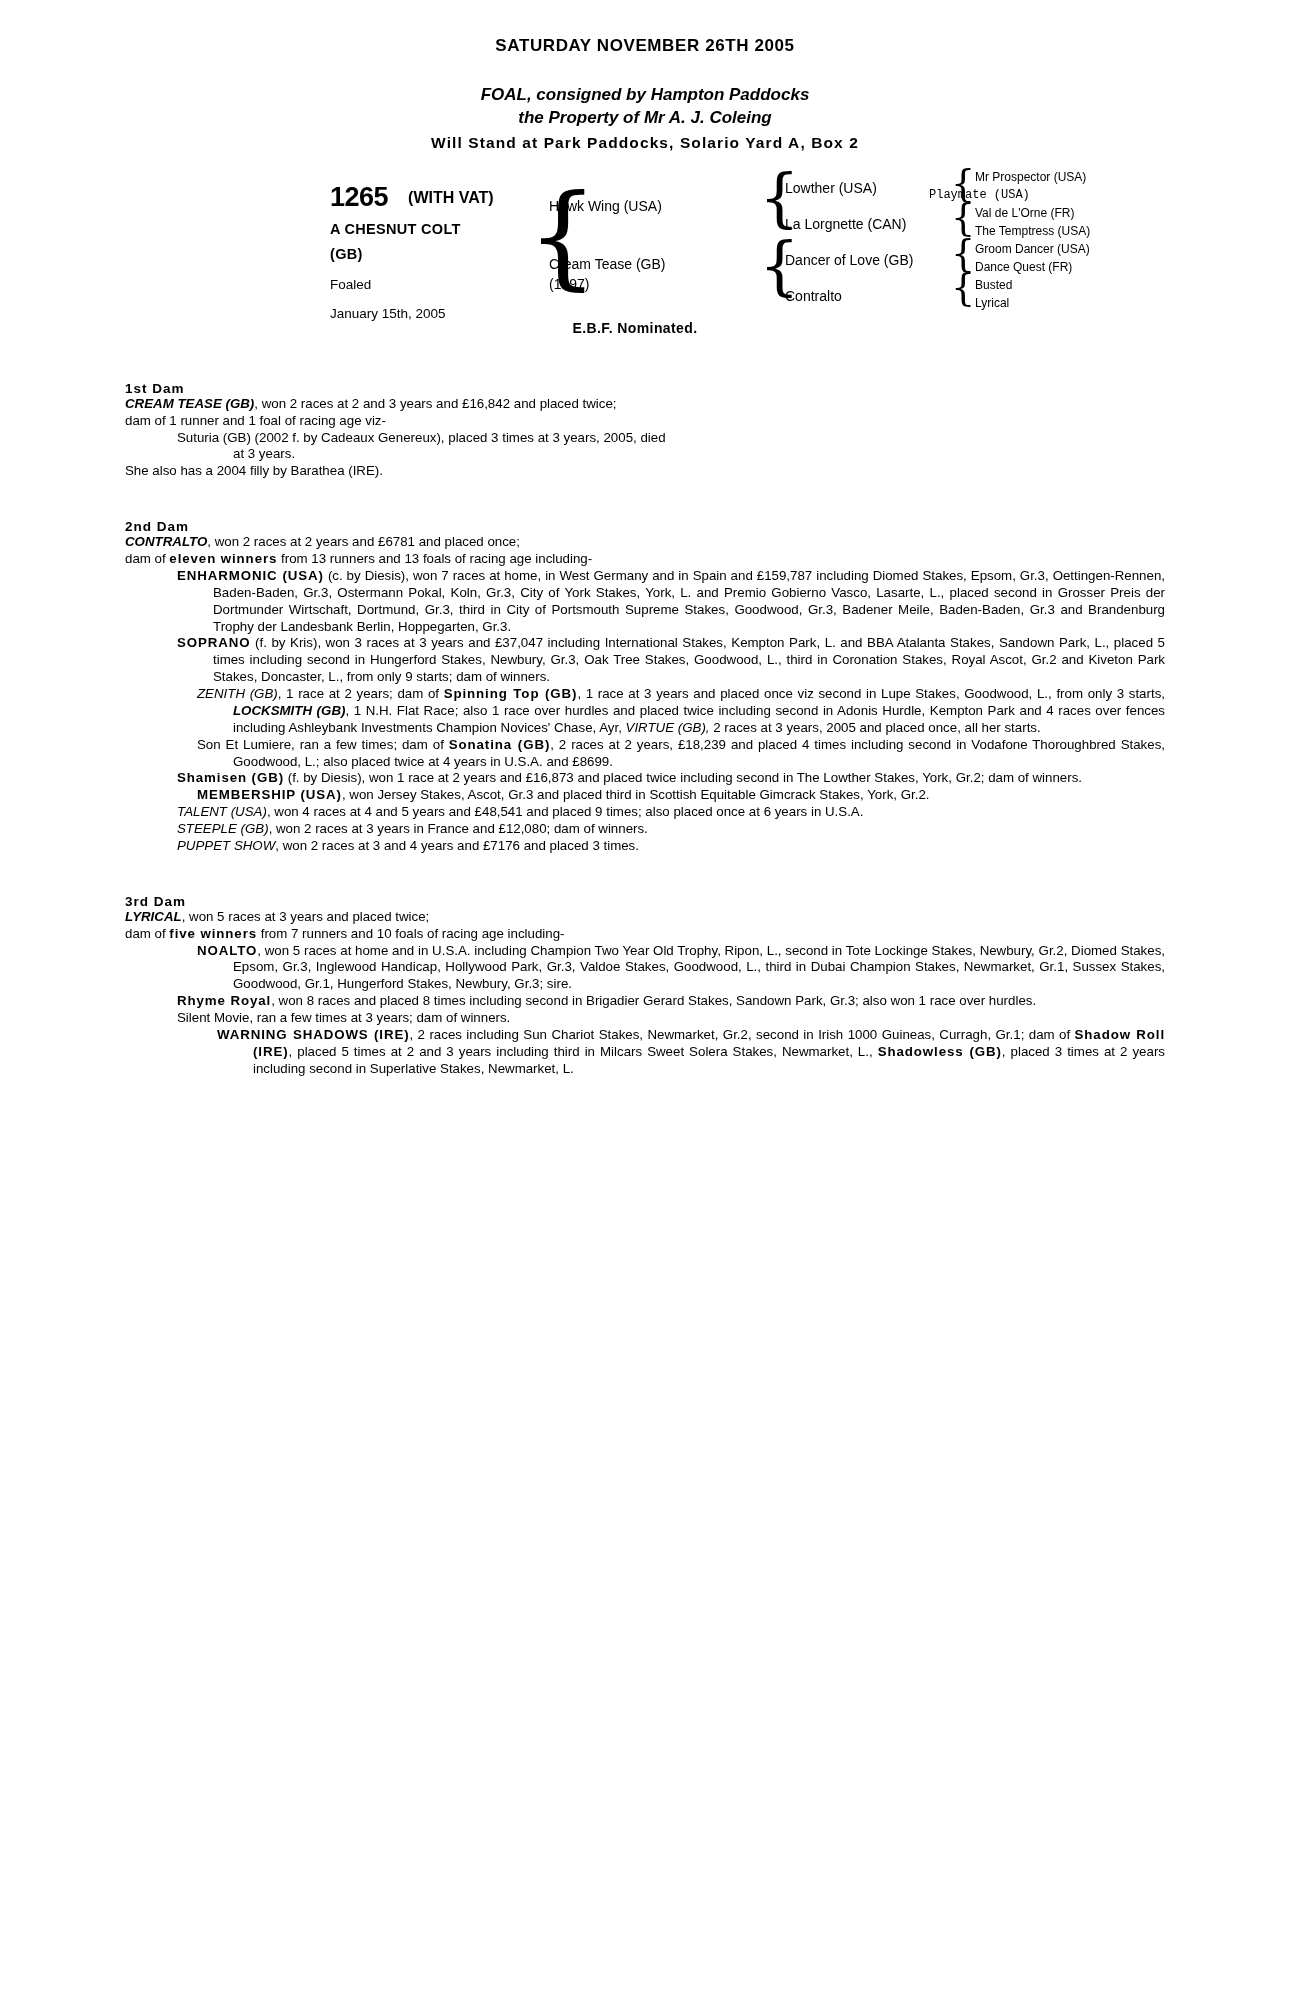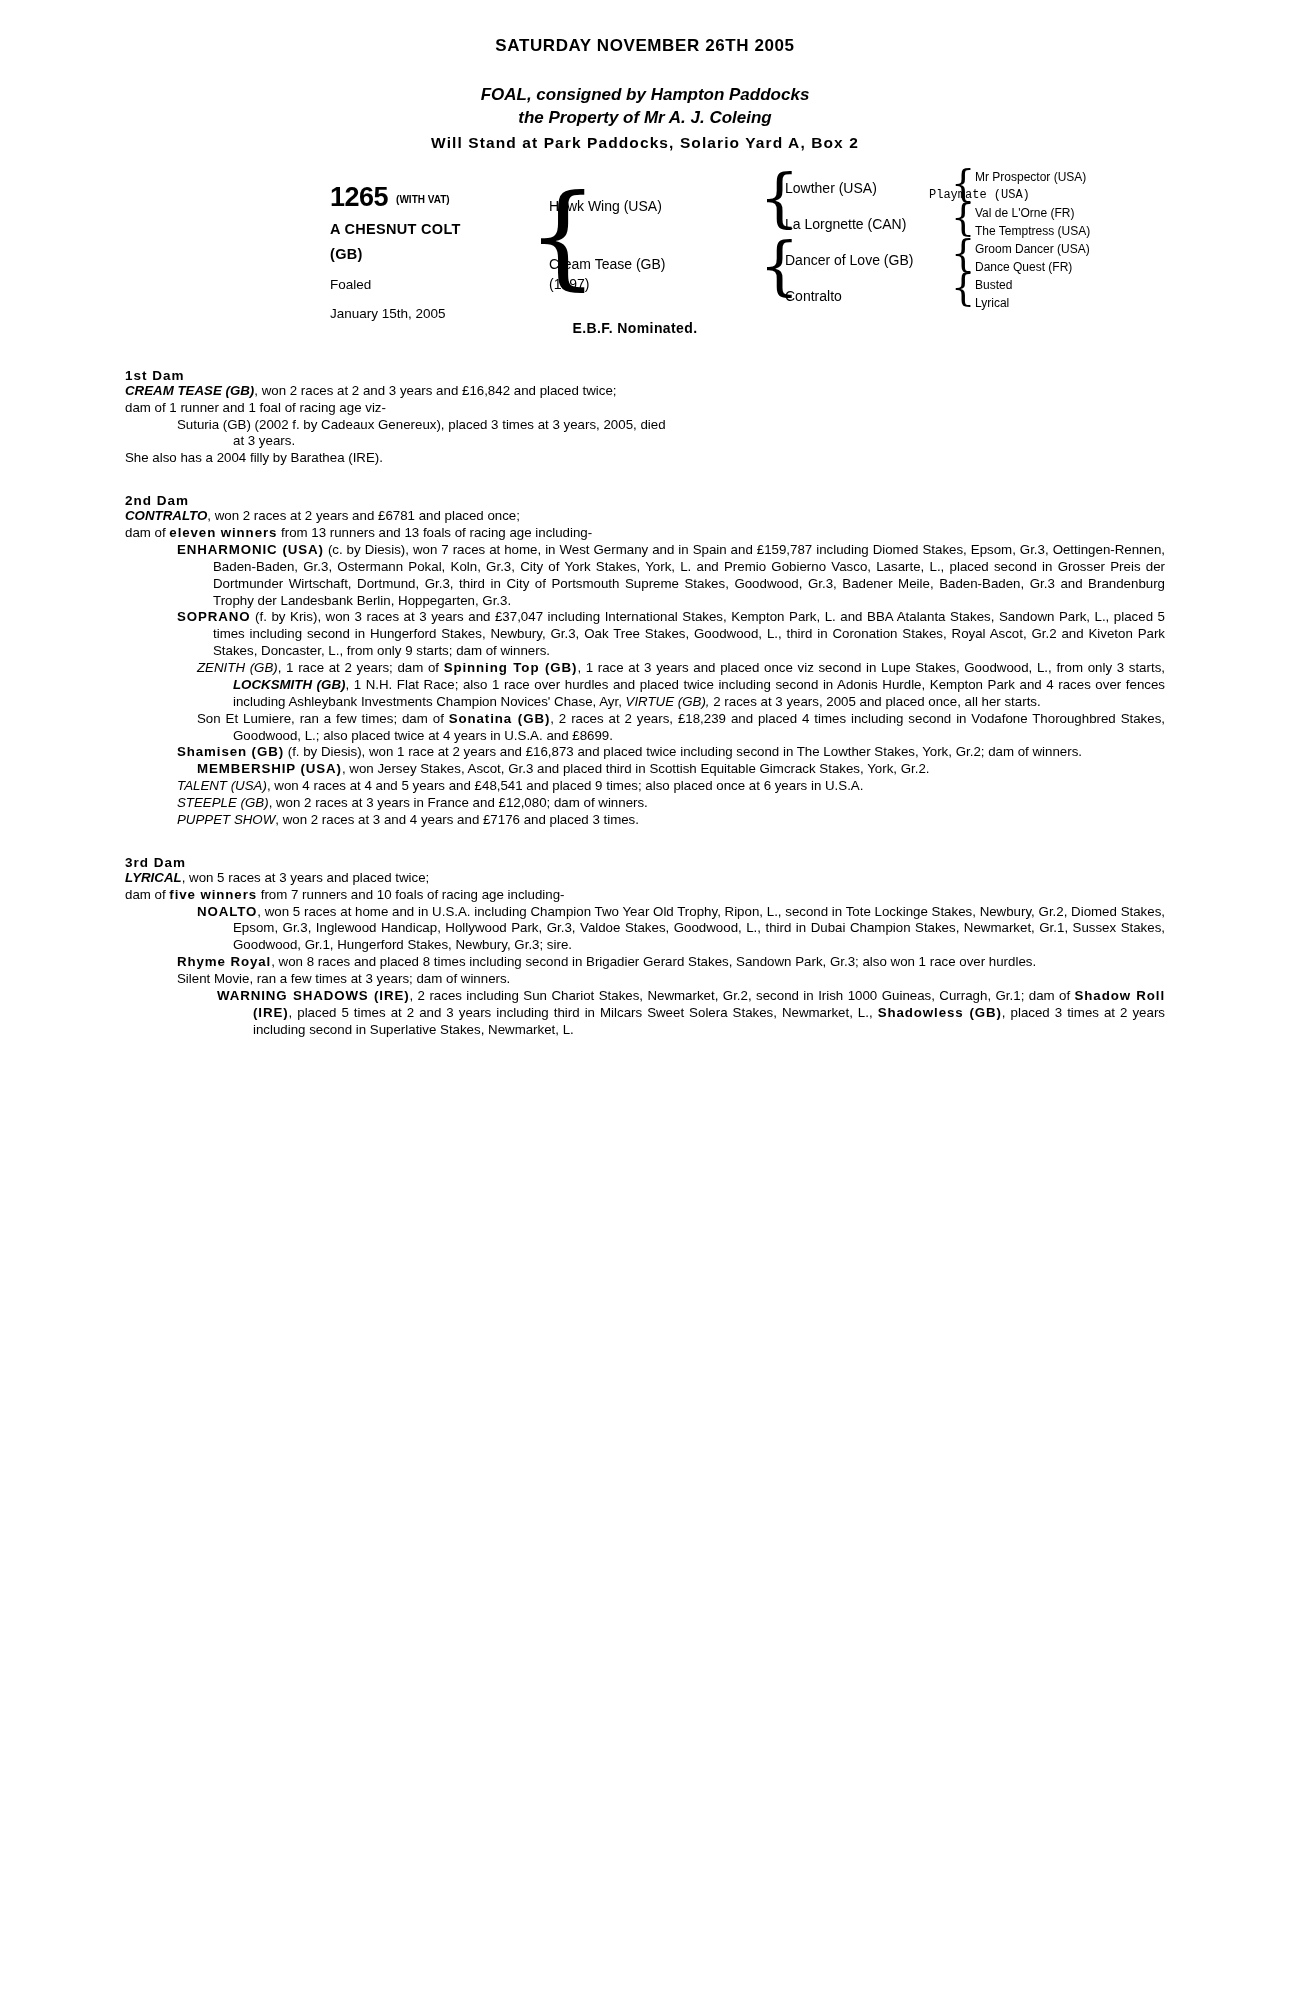--- a/index.html
+++ b/index.html
@@ -63,25 +63,25 @@
     top: 10px;
     width: 180px;
   }
   .lot-no {
     font-size: 27px;
     font-weight: bold;
     letter-spacing: -0.5px;
     display: inline-block;
   }
   .lot-vat {
-    font-size: 10px;
+    font-size: 16px;
     font-weight: bold;
     display: inline-block;
     vertical-align: 3px;
-    margin-left: 8px;
+    margin-left: 20px;
   }
   .lot-desc {
     font-size: 14.5px;
     font-weight: bold;
     letter-spacing: 0.3px;
     line-height: 1.28;
     margin-top: 7px;
   }
   .lot-sub {
     font-size: 13.5px;
@@ -118,21 +118,21 @@
   .content {
     margin: 0 auto;
     width: 1040px;
     padding-left: 0px;
     box-sizing: border-box;
   }
   .dam-head {
     font-size: 13.5px;
     font-weight: bold;
     letter-spacing: 1px;
-    margin-top: 26px;
+    margin-top: 39px;
   }
   p.t {
     font-size: 13.3px;
     line-height: 1.27;
     margin: 0;
     text-align: justify;
   }
   p.t.nj { text-align: left; }
   .i { font-style: italic; }
   .b { font-weight: bold; }

